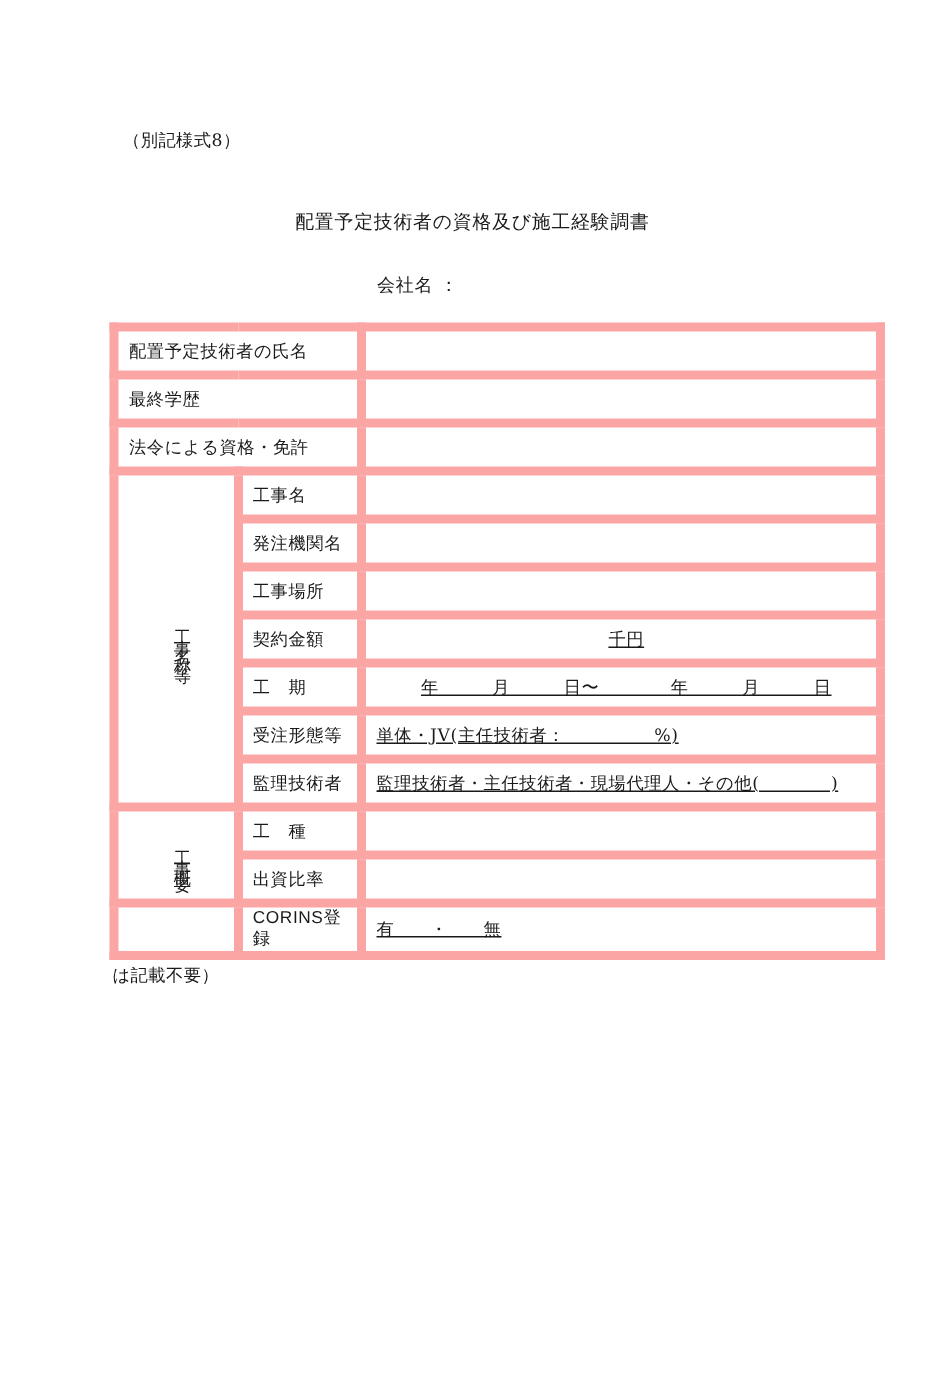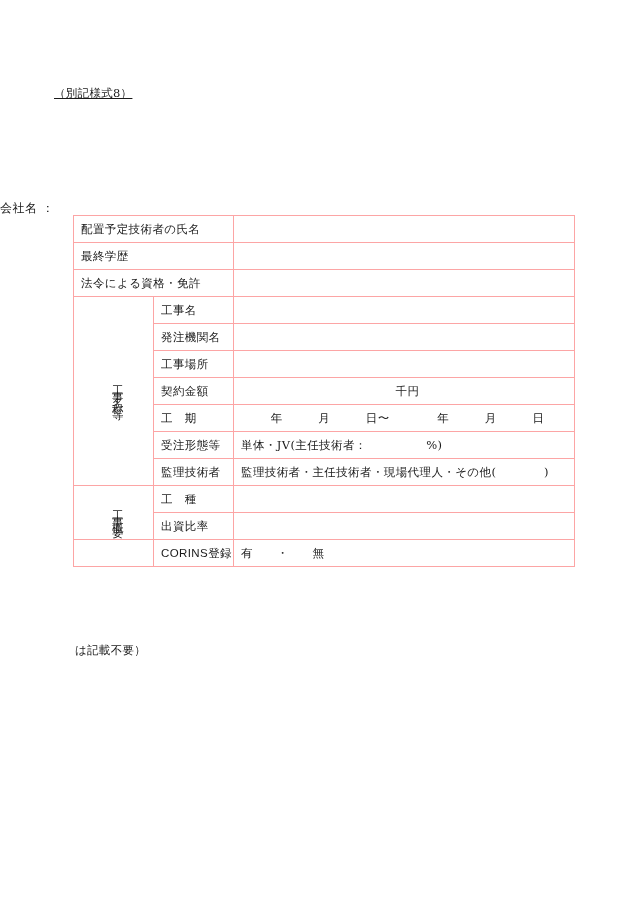--- a/index.html
+++ b/index.html
@@ -17,61 +17,60 @@
   }
   .page {
     position: absolute;
     inset: 0;
     background: #ffffff;
   }
 
   
   .form-no {
     position: absolute;
-    left: 54px;
+    left: 82px;
     top: 86px;
     font-size: 11.5px;
     letter-spacing: 0.3px;
     white-space: nowrap;
-    text-decoration: underline;
   }
 
   
   .doc-title {
     position: absolute;
     left: 0;
     right: 0;
     top: 140px;
     text-align: center;
     font-size: 12.5px;
     letter-spacing: 0.6px;
   }
 
   
   .company-line {
     position: absolute;
     left: 0;
-    top: 200px;
+    top: 182px;
     width: 557px;
-    text-align: left;
+    text-align: center;
     font-size: 12px;
     letter-spacing: 0.5px;
   }
 
   
   table.form-table {
     position: absolute;
     left: 73px;
     top: 215px;
     width: 485px;
     border-collapse: collapse;
     table-layout: fixed;
   }
   table.form-table td {
-    border: 1px solid #fca5a5;
+    border: 6px solid #fca5a5;
     font-size: 11.5px;
     padding: 0 0 0 7px;
     height: 26px;
     vertical-align: middle;
     letter-spacing: 0.4px;
     line-height: 1.25;
   }
   td.vlabel {
     width: 32px;
     padding: 0;
@@ -83,21 +82,21 @@
     display: block;
     writing-mode: vertical-rl;
     text-orientation: upright;
     margin: 0 auto;
     letter-spacing: 6px;
     line-height: 1;
     font-size: 11.5px;
   }
   td.rowlabel { width: 120px; }
   td.rowlabel-wide { width: 152px; }
-  td.value { width: 333px; }
+  td.value { width: 333px; text-decoration: underline; }
   td.value-center { text-align: center; padding-left: 0; }
   td.tall { height: 88px; vertical-align: middle; }
   td.blank-cell { padding: 0; }
   .latin {
     font-family: Liberation Sans, sans-serif;
     font-size: 10.5px;
     letter-spacing: 0.2px;
   }
 
   
@@ -112,20 +111,21 @@
     text-indent: 0;
   }
 </style>
 </head>
 <body>
 
 <div class="page">
 
   <div class="form-no">（別記様式8）</div>
 
+  <div class="doc-title">配置予定技術者の資格及び施工経験調書</div>
 
   <div class="company-line">会社名 ：</div>
 
   <table class="form-table">
     <tbody>
 
       <tr>
         <td class="rowlabel-wide" colspan="2">配置予定技術者の氏名</td>
         <td class="value"></td>
       </tr>

